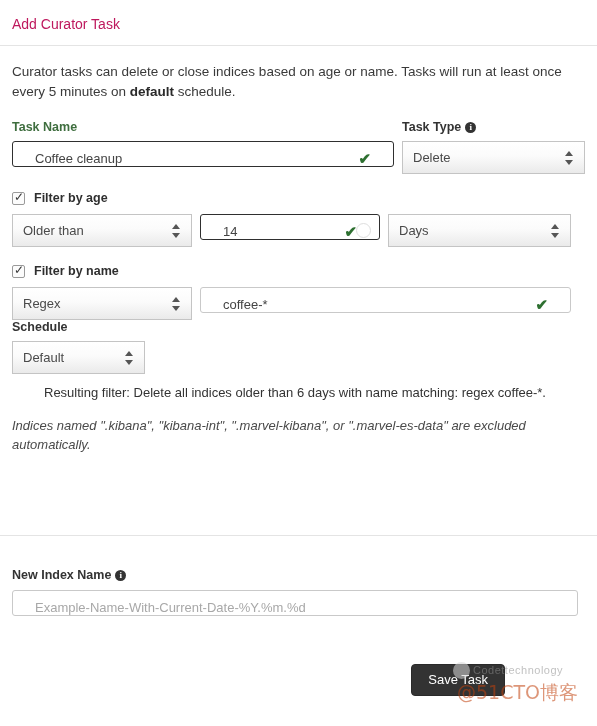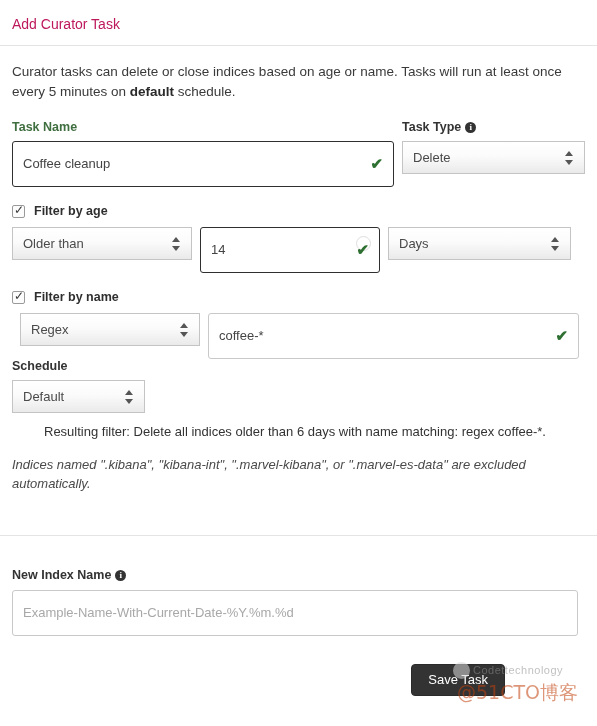--- a/index.html
+++ b/index.html
@@ -74,27 +74,27 @@
     text-align: center;
     color: #ffffff;
     font-family: "Liberation Serif", serif;
     font-size: 9px;
     font-weight: bold;
     line-height: 12px;
   }
 
   
   .text-input {
-    height: 46px;
+    height: 26px;
     border: 1px solid #c9c9c9;
     border-radius: 3px;
     background: #ffffff;
     display: flex;
-    align-items: center;
-    padding: 0 10px;
+    align-items: flex-end;
+    padding: 0 22px;
     font-size: 13px;
     color: #444444;
     position: relative;
   }
   .text-input.focused { border: 1px solid #2f2f2f; }
   .text-input .value { flex: 1; line-height: 14px; }
   .text-input .placeholder { flex: 1; color: #a8a8a8; line-height: 14px; }
 
   .check-mark {
     color: #2e7031;
@@ -316,21 +316,21 @@
         <span class="sel-text">Days</span>
         <span class="arrows"></span>
       </div>
     </div>
 
     <div class="checkrow" style="margin-top:17px;">
       <span class="checkbox checked"></span>
       <span class="ctext">Filter by name</span>
     </div>
 
-    <div class="row" style="margin-top:9px;margin-left:8px;">
+    <div class="row" style="margin-top:9px;">
       <div class="select" style="width:180px;">
         <span class="sel-text">Regex</span>
         <span class="arrows"></span>
       </div>
       <div style="width:8px;"></div>
       <div class="text-input" style="width:371px;">
         <span class="value">coffee-*</span>
         <span class="check-mark">✔</span>
       </div>
     </div>

